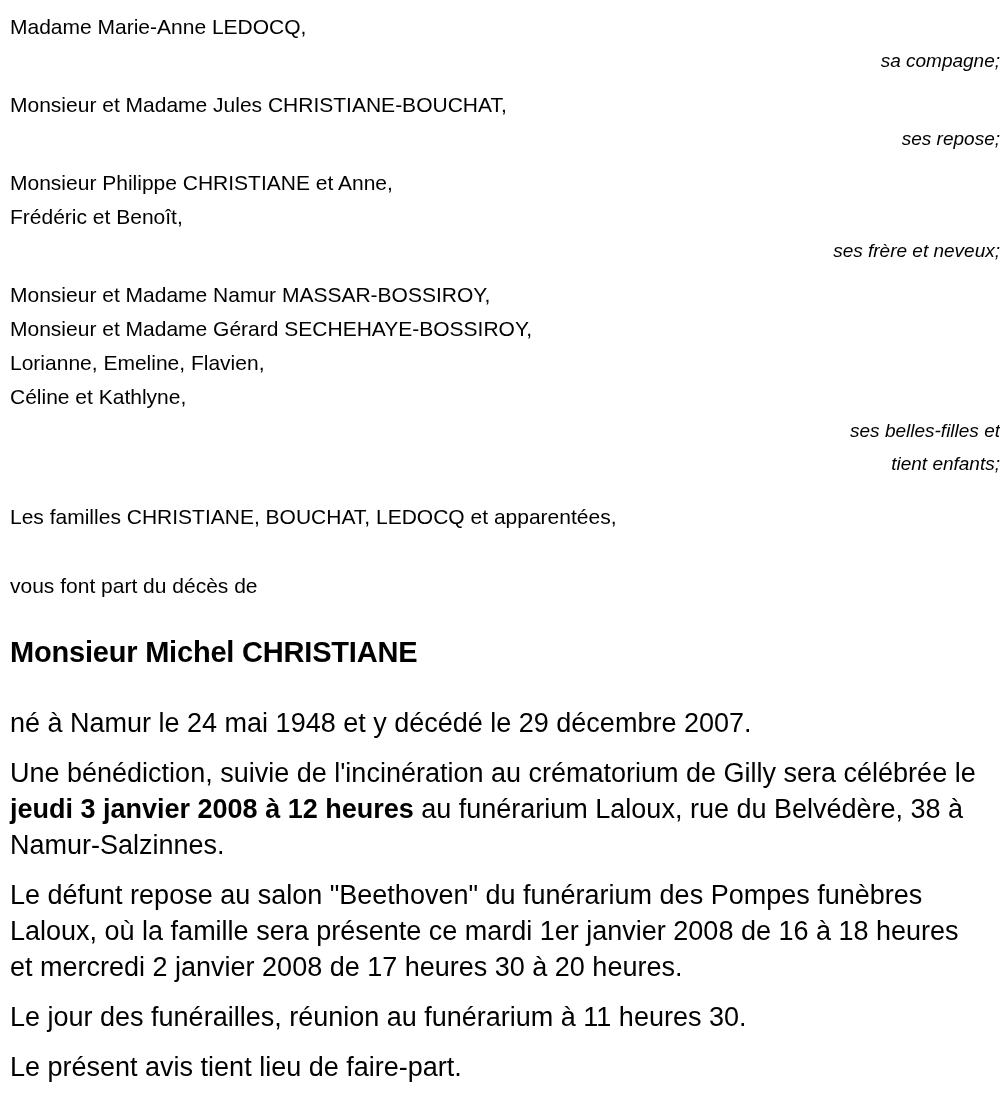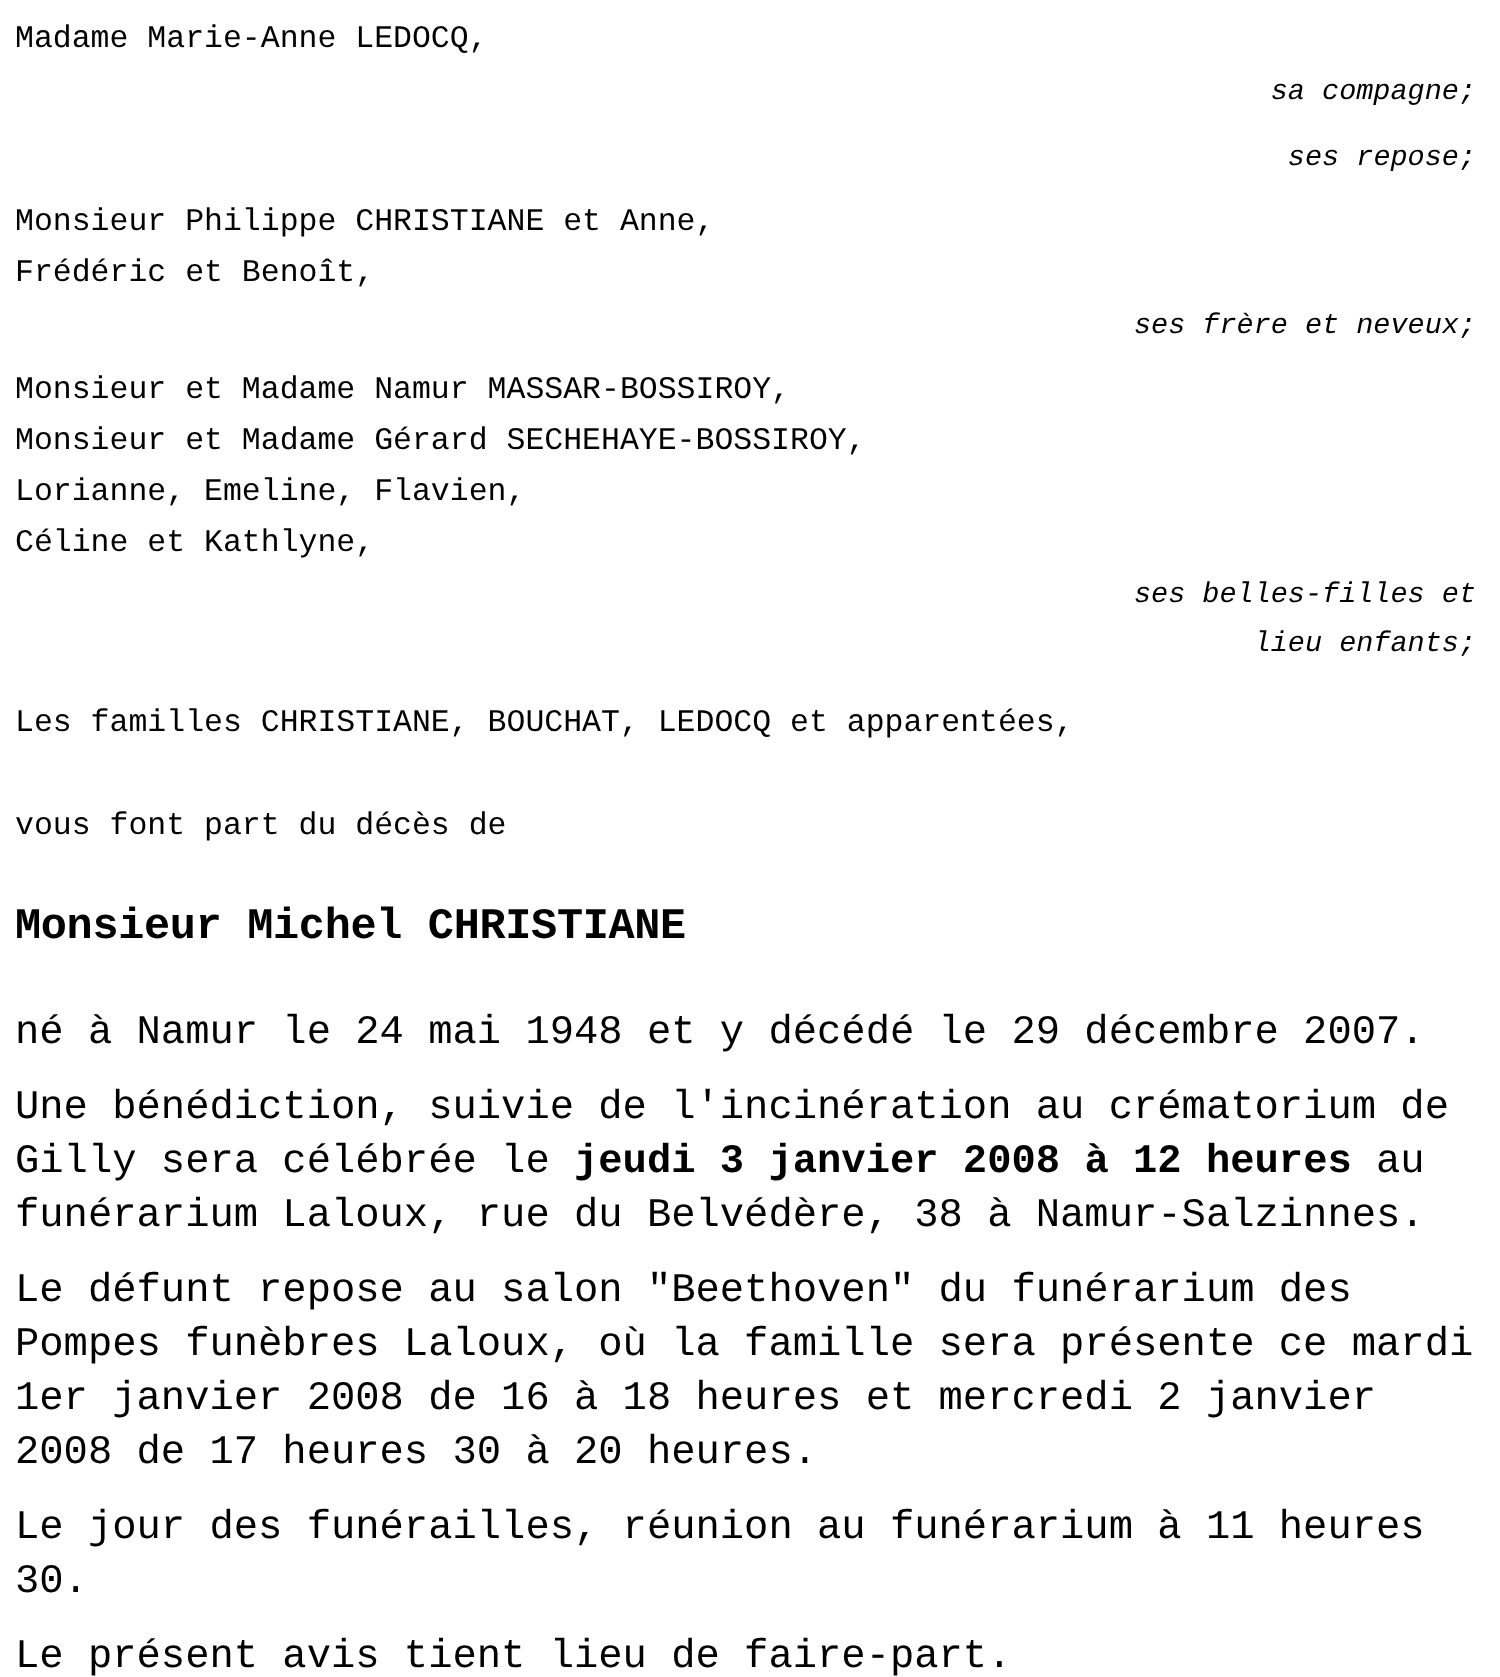--- a/index.html
+++ b/index.html
@@ -12,23 +12,22 @@
     height: 1118px;
     font-family: "Liberation Sans", sans-serif;
     color: #000000;
     -webkit-font-smoothing: antialiased;
   }
 
   .notice {
     box-sizing: border-box;
     width: 1000px;
     height: 1118px;
-    padding: 10px 16px 0 10px;
+    padding: 10px 0 0 10px;
     overflow: hidden;
-    font-family: Liberation Mono, monospace;
   }
 
   
   .group {
     margin: 0 0 10px 0;
   }
   .name-line {
     font-size: 21px;
     line-height: 34px;
     white-space: nowrap;
@@ -86,34 +85,35 @@
 <body>
 
 <div class="notice">
 
   <div id="announcers-section">
       <div class="group">
         <div class="name-line">Madame Marie-Anne LEDOCQ,</div>
         <div class="relation">sa compagne;</div>
       </div>
       <div class="group">
+        <div class="name-line">Monsieur et Madame Jules CHRISTIANE-BOUCHAT,</div>
         <div class="relation">ses repose;</div>
       </div>
       <div class="group">
         <div class="name-line">Monsieur Philippe CHRISTIANE et Anne,</div>
         <div class="name-line">Frédéric et Benoît,</div>
         <div class="relation">ses frère et neveux;</div>
       </div>
       <div class="group">
         <div class="name-line">Monsieur et Madame Namur MASSAR-BOSSIROY,</div>
         <div class="name-line">Monsieur et Madame Gérard SECHEHAYE-BOSSIROY,</div>
         <div class="name-line">Lorianne, Emeline, Flavien,</div>
         <div class="name-line">Céline et Kathlyne,</div>
         <div class="relation tight">ses belles-filles et</div>
-        <div class="relation tight">lieu enfants;</div>
+        <div class="relation tight">tient enfants;</div>
       </div>
       <div class="group families">
         <div class="name-line">Les familles CHRISTIANE, BOUCHAT, LEDOCQ et apparentées,</div>
       </div>
     </div>
 
   <div class="lead-in">vous font part du décès de</div>
 
   <h1 class="deceased-name">Monsieur Michel CHRISTIANE</h1>
 

